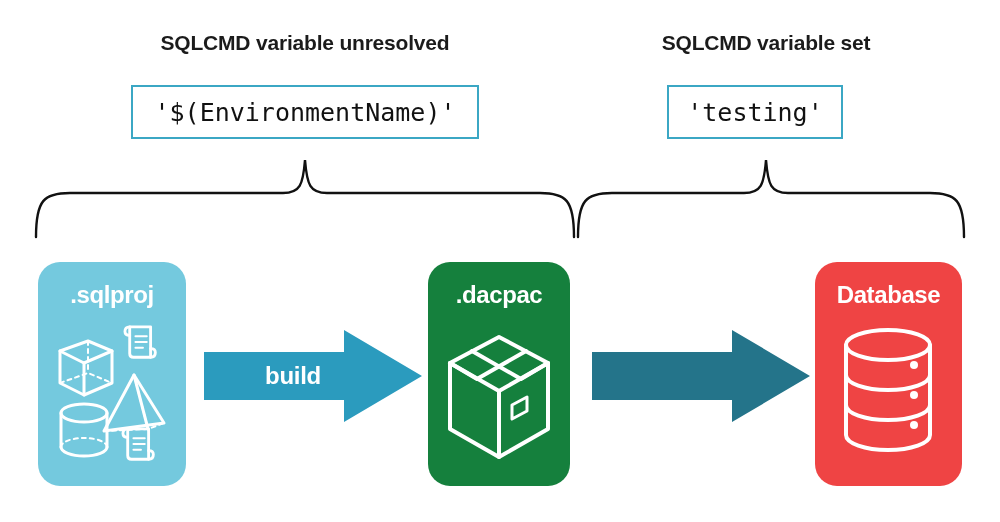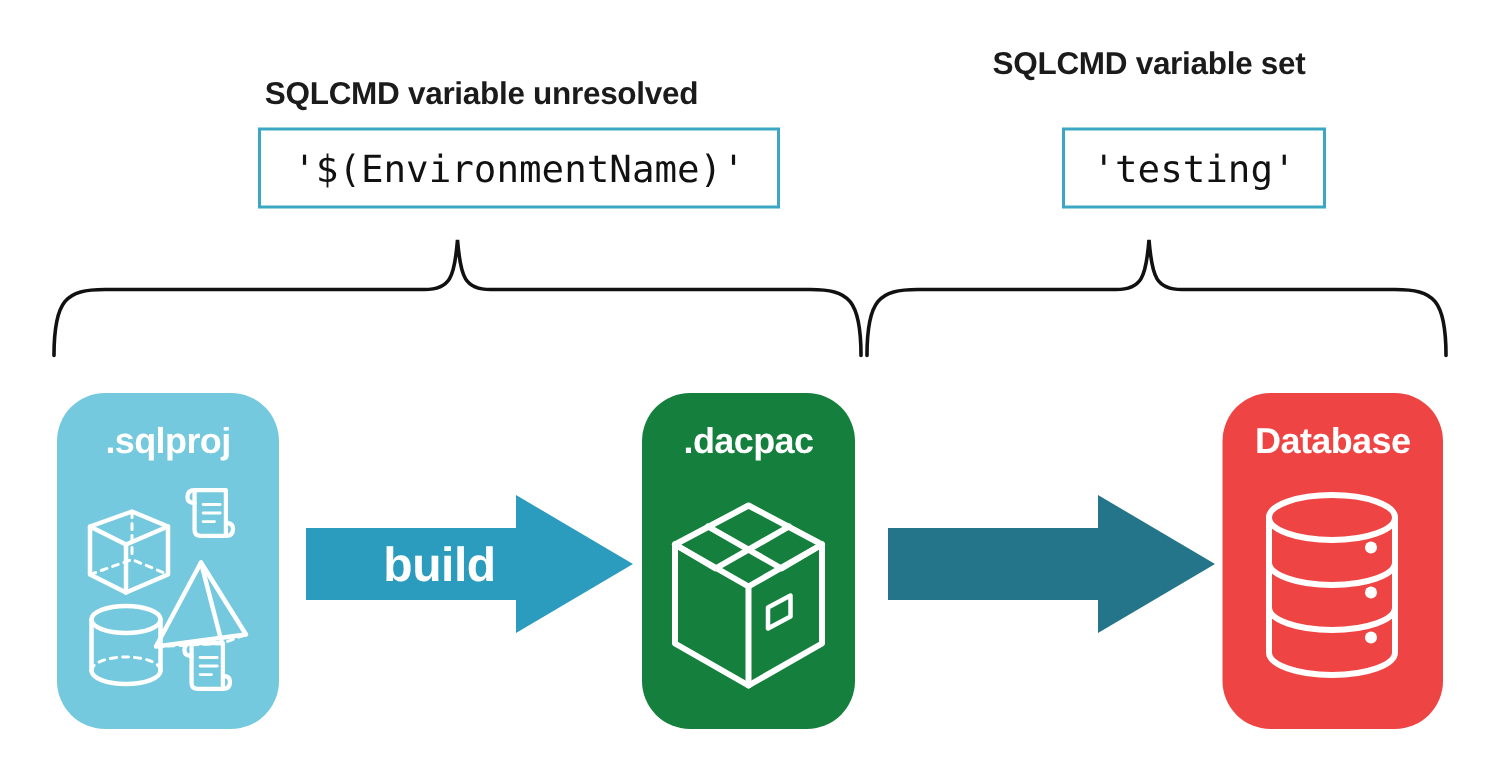--- a/index.html
+++ b/index.html
@@ -26,55 +26,54 @@
   .heading {
     position: absolute;
     font-family: "Liberation Sans", sans-serif;
     font-weight: bold;
     font-size: 21px;
     color: #1b1b1b;
     letter-spacing: -0.2px;
     text-align: center;
     white-space: nowrap;
   }
-  #heading-unresolved { left: 16px;   top: 31px; width: 610px; margin-top: 20px; }
+  #heading-unresolved { left: 0px;   top: 31px; width: 610px; }
   #heading-set        { left: 570px; top: 31px; width: 392px; }
 
   
   .code-box {
     position: absolute;
     box-sizing: border-box;
     border: 2px solid #3ba7c4;
     background: #ffffff;
     display: flex;
     align-items: center;
     justify-content: center;
     font-family: "DejaVu Sans Mono", "Liberation Mono", monospace;
     font-size: 25px;
     color: #111111;
     letter-spacing: 0px;
     white-space: nowrap;
-    margin-left: 41px;
   }
   #code-box-unresolved { left: 131px; top: 85px; width: 348px; height: 54px; }
   #code-box-set        { left: 667px; top: 85px; width: 176px; height: 54px; }
 
   
   .brace-svg {
     position: absolute;
     top: 0; left: 0;
     width: 1000px;
     height: 522px;
     pointer-events: none;
   }
 
   
   .stage-box {
     position: absolute;
-    border-radius: 32px;
+    border-radius: 22px;
     box-sizing: border-box;
     text-decoration: underline;
   }
   #stage-sqlproj  { left: 38px;  top: 262px; width: 148px; height: 224px; background: #74c9de; }
   #stage-dacpac   { left: 428px; top: 262px; width: 142px; height: 224px; background: #15803d; }
   #stage-database { left: 815px; top: 262px; width: 147px; height: 224px; background: #ef4444; }
 
   .stage-label {
     position: absolute;
     left: 0; right: 0;
@@ -105,21 +104,21 @@
     position: absolute;
     top: 0;
     left: 0;
     width: 160px;
     height: 92px;
     display: flex;
     align-items: center;
     justify-content: center;
     font-family: "Liberation Sans", sans-serif;
     font-weight: bold;
-    font-size: 32px;
+    font-size: 24px;
     color: #ffffff;
     letter-spacing: -0.3px;
     padding-left: 18px;
     box-sizing: border-box;
     pointer-events: none;
   }
 </style>
 </head>
 <body>
 

